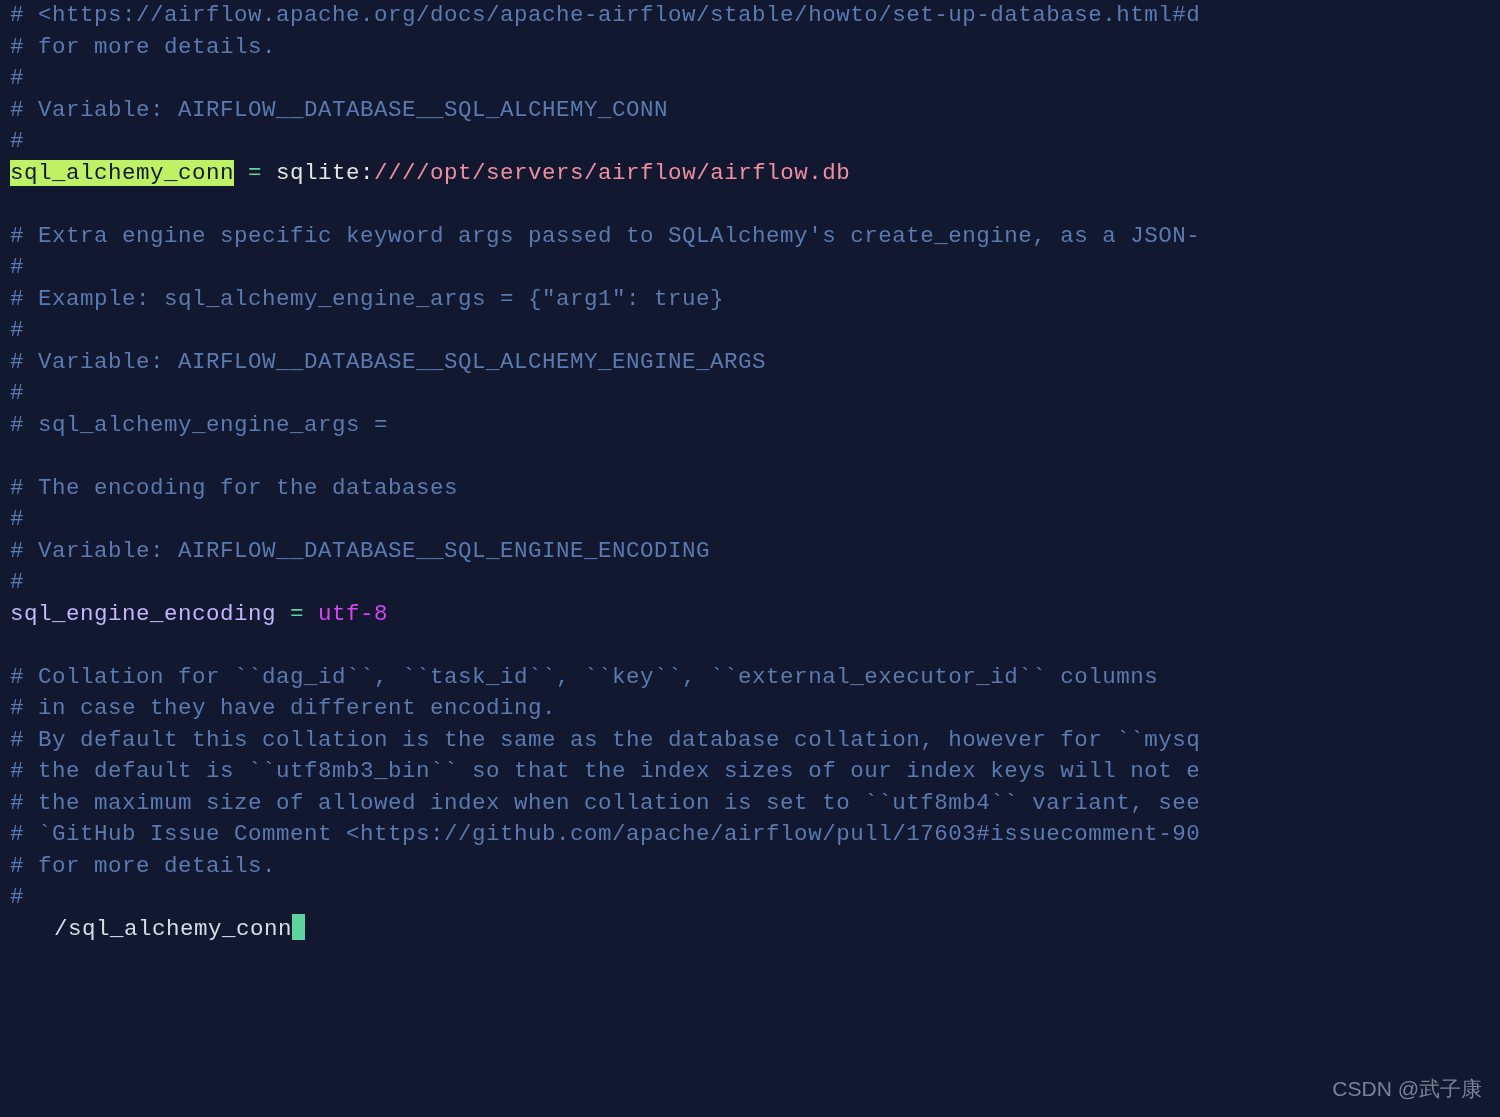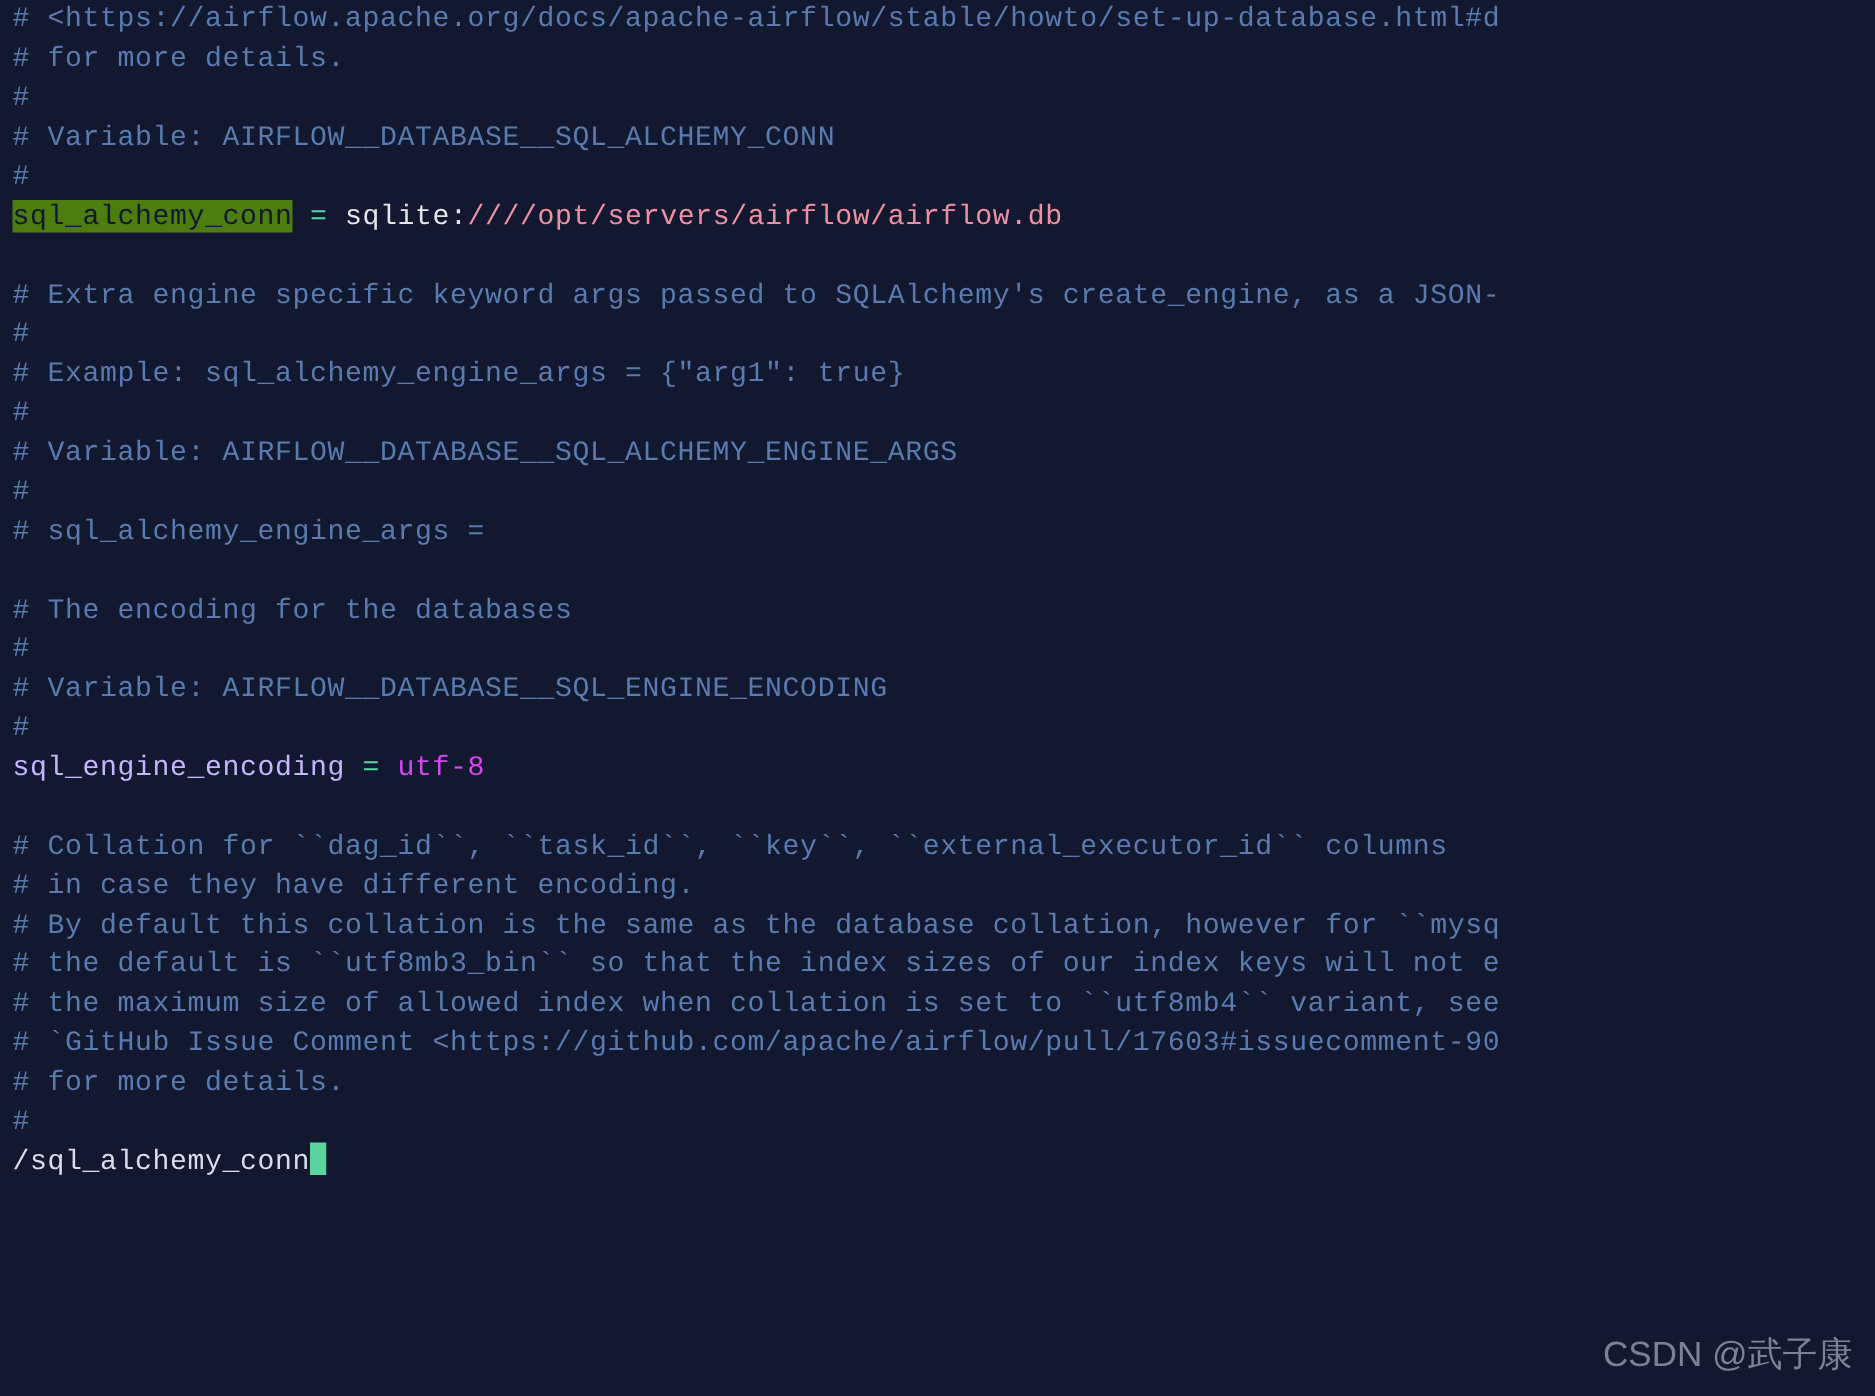--- a/index.html
+++ b/index.html
@@ -19,42 +19,42 @@
   }
   .editor {
     white-space: pre;
     font-family: inherit;
   }
   .line { display: block; min-height: 1.4em; }
   .comment { color: #5a7ab0; }
   .key { color: #c4b5fd; }
   .eq { color: #5dd39e; }
   .highlight {
-    background: #4d7c0f;
+    background: #bef264;
     color: #11182f;
   }
   .scheme { color: #e5e5e5; }
   .path { color: #f08fa2; }
   .value { color: #d946ef; }
-  .search { color: #d8dee9; }
+  .search { color: #d8dee9; margin-left: 44px; }
   .cursor {
     display: inline-block;
     width: 13px;
     height: 1.15em;
     background: #5dd39e;
     vertical-align: text-bottom;
     margin-bottom: 2px;
   }
   .watermark {
     position: absolute;
     right: 18px;
     bottom: 14px;
     color: #9ea6b8;
     font-family: -apple-system, BlinkMacSystemFont, 'Segoe UI', sans-serif;
-    font-size: 28px;
+    font-size: 21px;
     opacity: 0.75;
     letter-spacing: 0;
   }
 </style>
 </head>
 <body>
 
 <div class="editor" id="editor"><div class="line"><span class="comment"># &lt;https://airflow.apache.org/docs/apache-airflow/stable/howto/set-up-database.html#d</span></div><div class="line"><span class="comment"># for more details.</span></div><div class="line"><span class="comment">#</span></div><div class="line"><span class="comment"># Variable: AIRFLOW__DATABASE__SQL_ALCHEMY_CONN</span></div><div class="line"><span class="comment">#</span></div><div class="line"><span class="highlight">sql_alchemy_conn</span><span class="eq"> = </span><span class="scheme">sqlite:</span><span class="path">////opt/servers/airflow/airflow.db</span></div><div class="line">&nbsp;</div><div class="line"><span class="comment"># Extra engine specific keyword args passed to SQLAlchemy's create_engine, as a JSON-</span></div><div class="line"><span class="comment">#</span></div><div class="line"><span class="comment"># Example: sql_alchemy_engine_args = {"arg1": true}</span></div><div class="line"><span class="comment">#</span></div><div class="line"><span class="comment"># Variable: AIRFLOW__DATABASE__SQL_ALCHEMY_ENGINE_ARGS</span></div><div class="line"><span class="comment">#</span></div><div class="line"><span class="comment"># sql_alchemy_engine_args =</span></div><div class="line">&nbsp;</div><div class="line"><span class="comment"># The encoding for the databases</span></div><div class="line"><span class="comment">#</span></div><div class="line"><span class="comment"># Variable: AIRFLOW__DATABASE__SQL_ENGINE_ENCODING</span></div><div class="line"><span class="comment">#</span></div><div class="line"><span class="key">sql_engine_encoding</span><span class="eq"> = </span><span class="value">utf-8</span></div><div class="line">&nbsp;</div><div class="line"><span class="comment"># Collation for ``dag_id``, ``task_id``, ``key``, ``external_executor_id`` columns</span></div><div class="line"><span class="comment"># in case they have different encoding.</span></div><div class="line"><span class="comment"># By default this collation is the same as the database collation, however for ``mysq</span></div><div class="line"><span class="comment"># the default is ``utf8mb3_bin`` so that the index sizes of our index keys will not e</span></div><div class="line"><span class="comment"># the maximum size of allowed index when collation is set to ``utf8mb4`` variant, see</span></div><div class="line"><span class="comment"># `GitHub Issue Comment &lt;https://github.com/apache/airflow/pull/17603#issuecomment-90</span></div><div class="line"><span class="comment"># for more details.</span></div><div class="line"><span class="comment">#</span></div><div class="line"><span class="search">/sql_alchemy_conn</span><span class="cursor"></span></div></div>
 
 <div class="watermark">CSDN @武子康</div>

